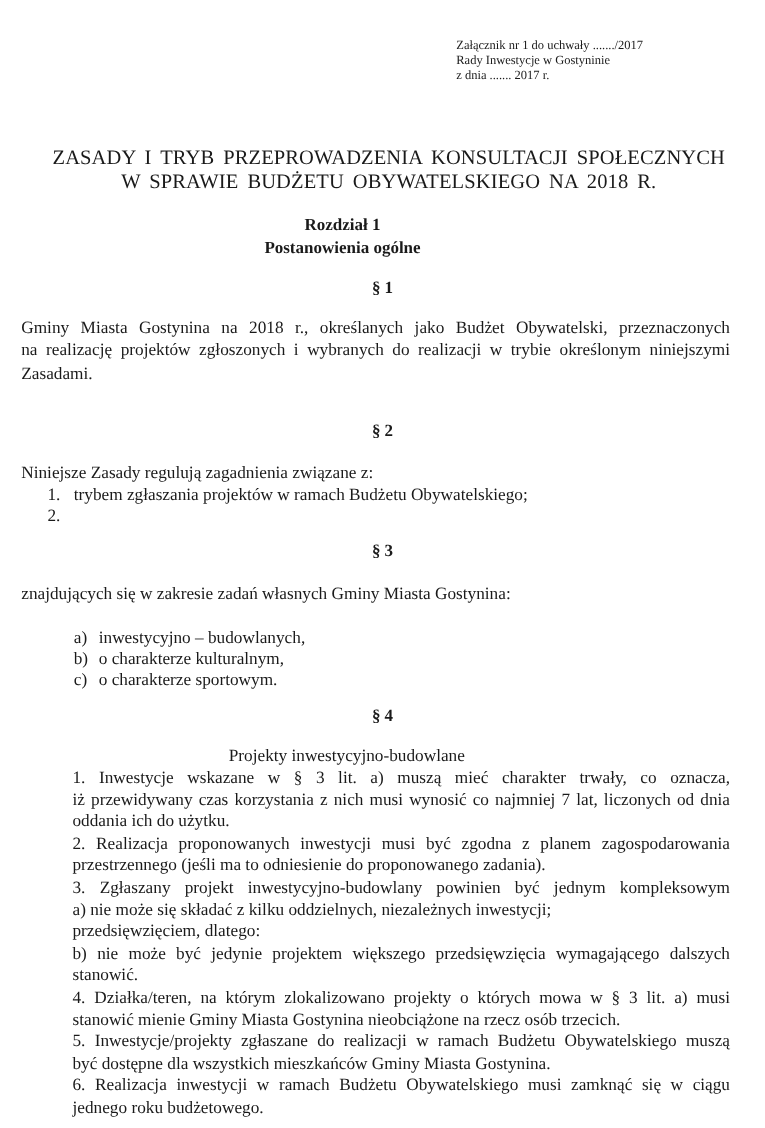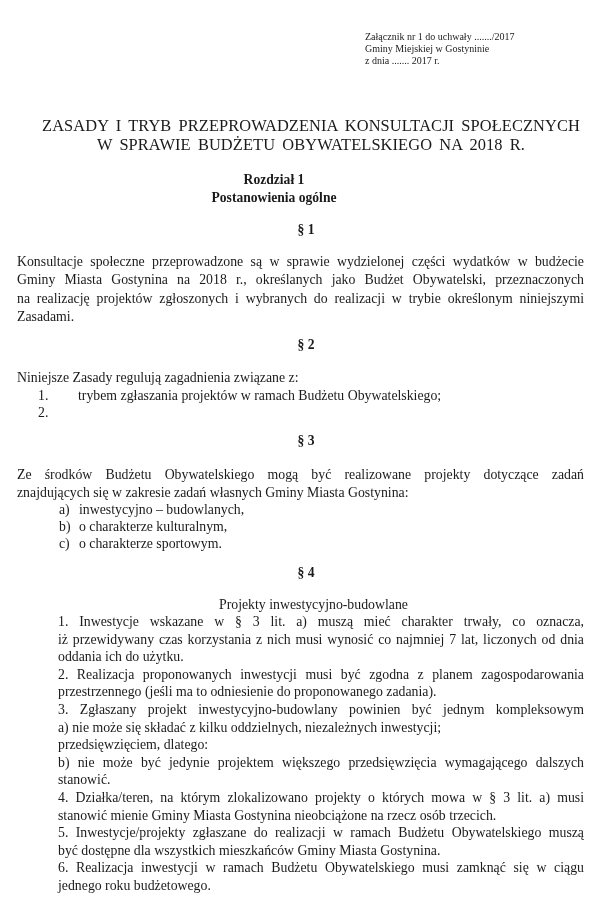--- a/index.html
+++ b/index.html
@@ -87,73 +87,70 @@
     font-size: 13.8px;
     line-height: 17.2px;
   }
   .numbered-item .num {
     position: absolute;
     left: 21px;
   }
   .numbered-item .txt {
     position: absolute;
     left: 42px;
-    margin-left: 19px;
   }
   .numbered-item { height: 17.2px; }
 
   .letter-item { height: 17.2px; }
   .letter-item .num {
     position: absolute;
     left: 42px;
   }
   .letter-item .txt {
     position: absolute;
     left: 62px;
   }
 
   .p4-subtitle {
     left: 183px;
     top: 596px;
     font-size: 13.8px;
     line-height: 17px;
     white-space: nowrap;
-    margin-left: 36px;
   }
   .p4-body {
     left: 58px;
     width: 526px;
     top: 613px;
     font-size: 13.8px;
     line-height: 17.6px;
   }
   .p4-body .line { display: block; white-space: nowrap; }
 </style>
 </head>
 <body>
 
 <div class="abs attachment-note">
   <div>Załącznik nr 1 do uchwały ......./2017</div>
-  <div>Gminy Miejskiej w Gostyninie</div>
+  <div>Rady Inwestycje w Gostyninie</div>
   <div>z dnia ....... 2017 r.</div>
 </div>
 
 <div class="abs doc-title">
   <div>ZASADY  I  TRYB  PRZEPROWADZENIA  KONSULTACJI  SPOŁECZNYCH</div>
   <div>W  SPRAWIE  BUDŻETU OBYWATELSKIEGO  NA  2018  R.</div>
 </div>
 
 <div class="abs chapter">
   <div>Rozdział 1</div>
   <div>Postanowienia ogólne</div>
 </div>
 
 <div class="abs para-mark" style="top:221px;">§ 1</div>
 <div class="abs body-text p1">
-  <span class="just-line">Konsultacje społeczne przeprowadzone są w sprawie wydzielonej części wydatków w budżecie</span>
   <span class="just-line">Gminy Miasta Gostynina na 2018 r., określanych jako Budżet Obywatelski, przeznaczonych</span>
   <span class="just-line">na realizację projektów zgłoszonych i wybranych do realizacji w trybie określonym niniejszymi</span>
   <span class="line">Zasadami.</span>
 </div>
 
 <div class="abs para-mark" style="top:336px;">§ 2</div>
 <div class="abs body-text p2-intro">
   <span class="line">Niniejsze Zasady regulują zagadnienia związane z:</span>
 </div>
 <div class="abs p2-list">
@@ -161,21 +158,20 @@
     <span class="num">1.</span>
     <span class="txt">trybem zgłaszania projektów w ramach Budżetu Obywatelskiego;</span>
   </div>
   <div class="numbered-item">
     <span class="num">2.</span>
   </div>
 </div>
 
 <div class="abs para-mark" style="top:432px;">§ 3</div>
 <div class="abs body-text p3">
-  <span class="just-line">Ze środków Budżetu Obywatelskiego mogą być realizowane projekty dotyczące zadań</span>
   <span class="line" style="line-height:17px;">znajdujących się w zakresie zadań własnych Gminy Miasta Gostynina:</span>
 </div>
 <div class="abs p3-list">
   <div class="letter-item">
     <span class="num">a)</span>
     <span class="txt">inwestycyjno – budowlanych,</span>
   </div>
   <div class="letter-item">
     <span class="num">b)</span>
     <span class="txt">o charakterze kulturalnym,</span>

